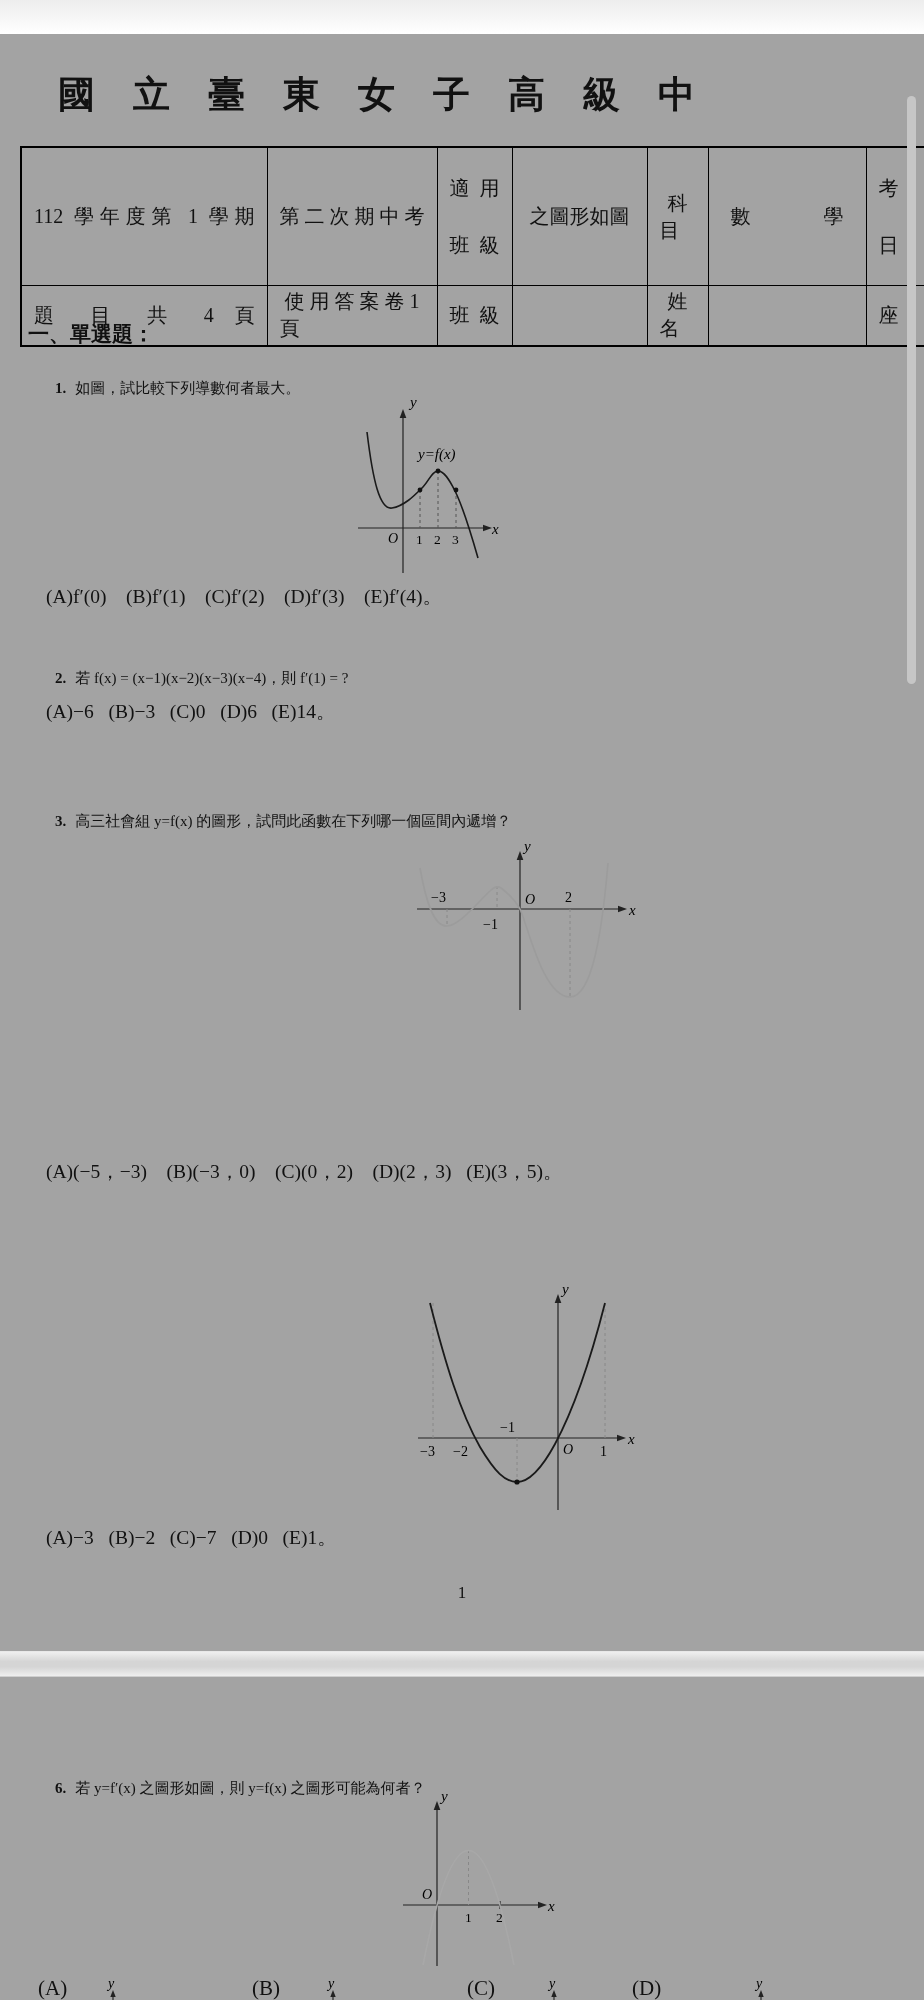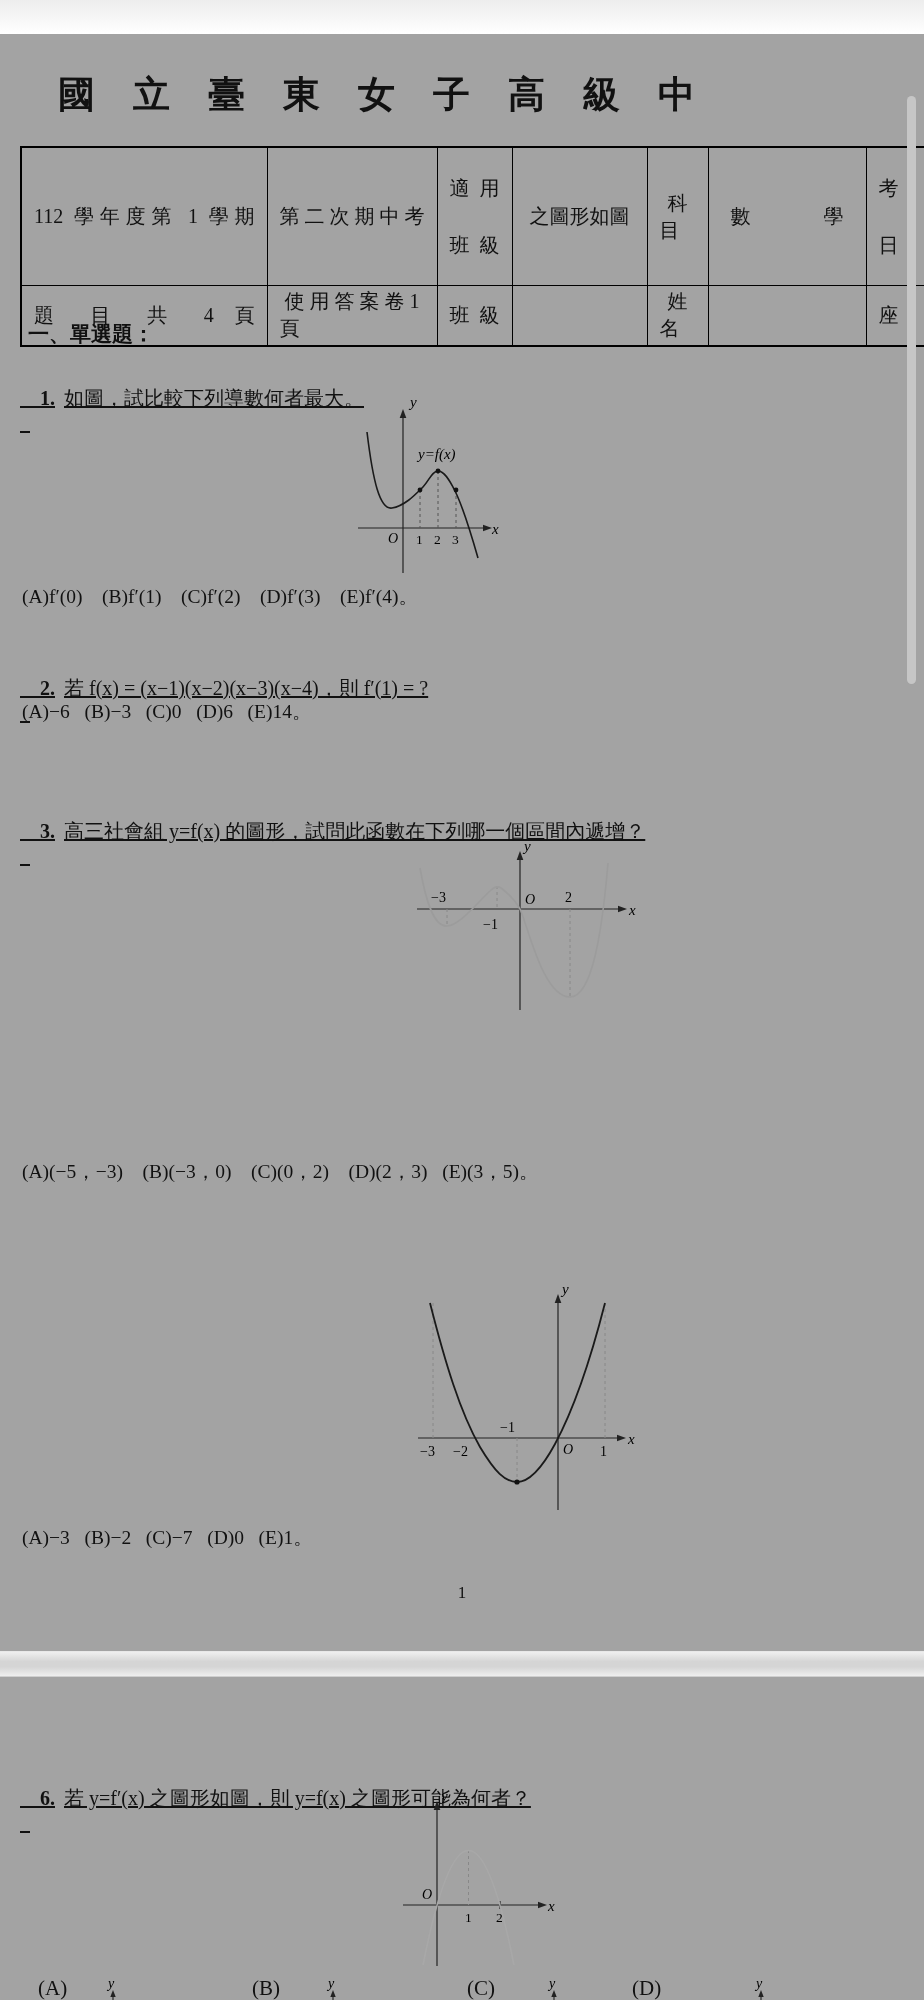--- a/index.html
+++ b/index.html
@@ -11,24 +11,24 @@
          letter-spacing:38px;white-space:nowrap;}
   .tablewrap{position:absolute;left:20px;top:146px;width:904px;overflow:hidden;}
   table.info{border-collapse:collapse;table-layout:fixed;width:945px;border:2px solid #000;}
   table.info td{border:1.5px solid #000;text-align:center;vertical-align:middle;
                 font-size:20px;padding:0 12px;overflow:hidden;white-space:pre-line;}
   tr.r1{height:86px;} tr.r2{height:60px;}
   .jt{text-align:justify;text-align-last:justify;}
   .twoline div{line-height:1.7;}
   .spread{display:flex;justify-content:space-between;align-items:center;padding:0 10px;}
   .sec{position:absolute;left:28px;font-size:21px;font-weight:bold;}
-  .q{position:absolute;left:20px;font-size:20px;white-space:pre;text-decoration:underline;}
+  .q{position:absolute;left:40px;font-size:15px;white-space:pre;}
   .qnum{font-weight:bold;}
   .qtext{margin-left:9px;}
-  .opts{position:absolute;left:22px;font-size:19.5px;white-space:pre;}
+  .opts{position:absolute;left:46px;font-size:19.5px;white-space:pre;}
   .fig{position:absolute;}
   .pagenum{position:absolute;left:0;top:1583px;width:924px;text-align:center;font-size:17px;}
   .pagesep{position:absolute;left:0;top:1651px;width:924px;height:24px;
            background:linear-gradient(180deg,#efefef 0%,#d5d5d5 40%,#d5d5d5 62%,#efefef 100%);
            border-top:1px solid #e8e8e8;border-bottom:1px solid #cfcfcf;}
   .scroll-thumb{position:absolute;left:907px;top:96px;width:9px;height:588px;
                 background:#c6c6c6;border-radius:5px;}
   .optlabel{position:absolute;font-size:21px;}
   svg text{font-family:"Liberation Serif","DejaVu Serif",serif;}
   .it{font-style:italic;}

